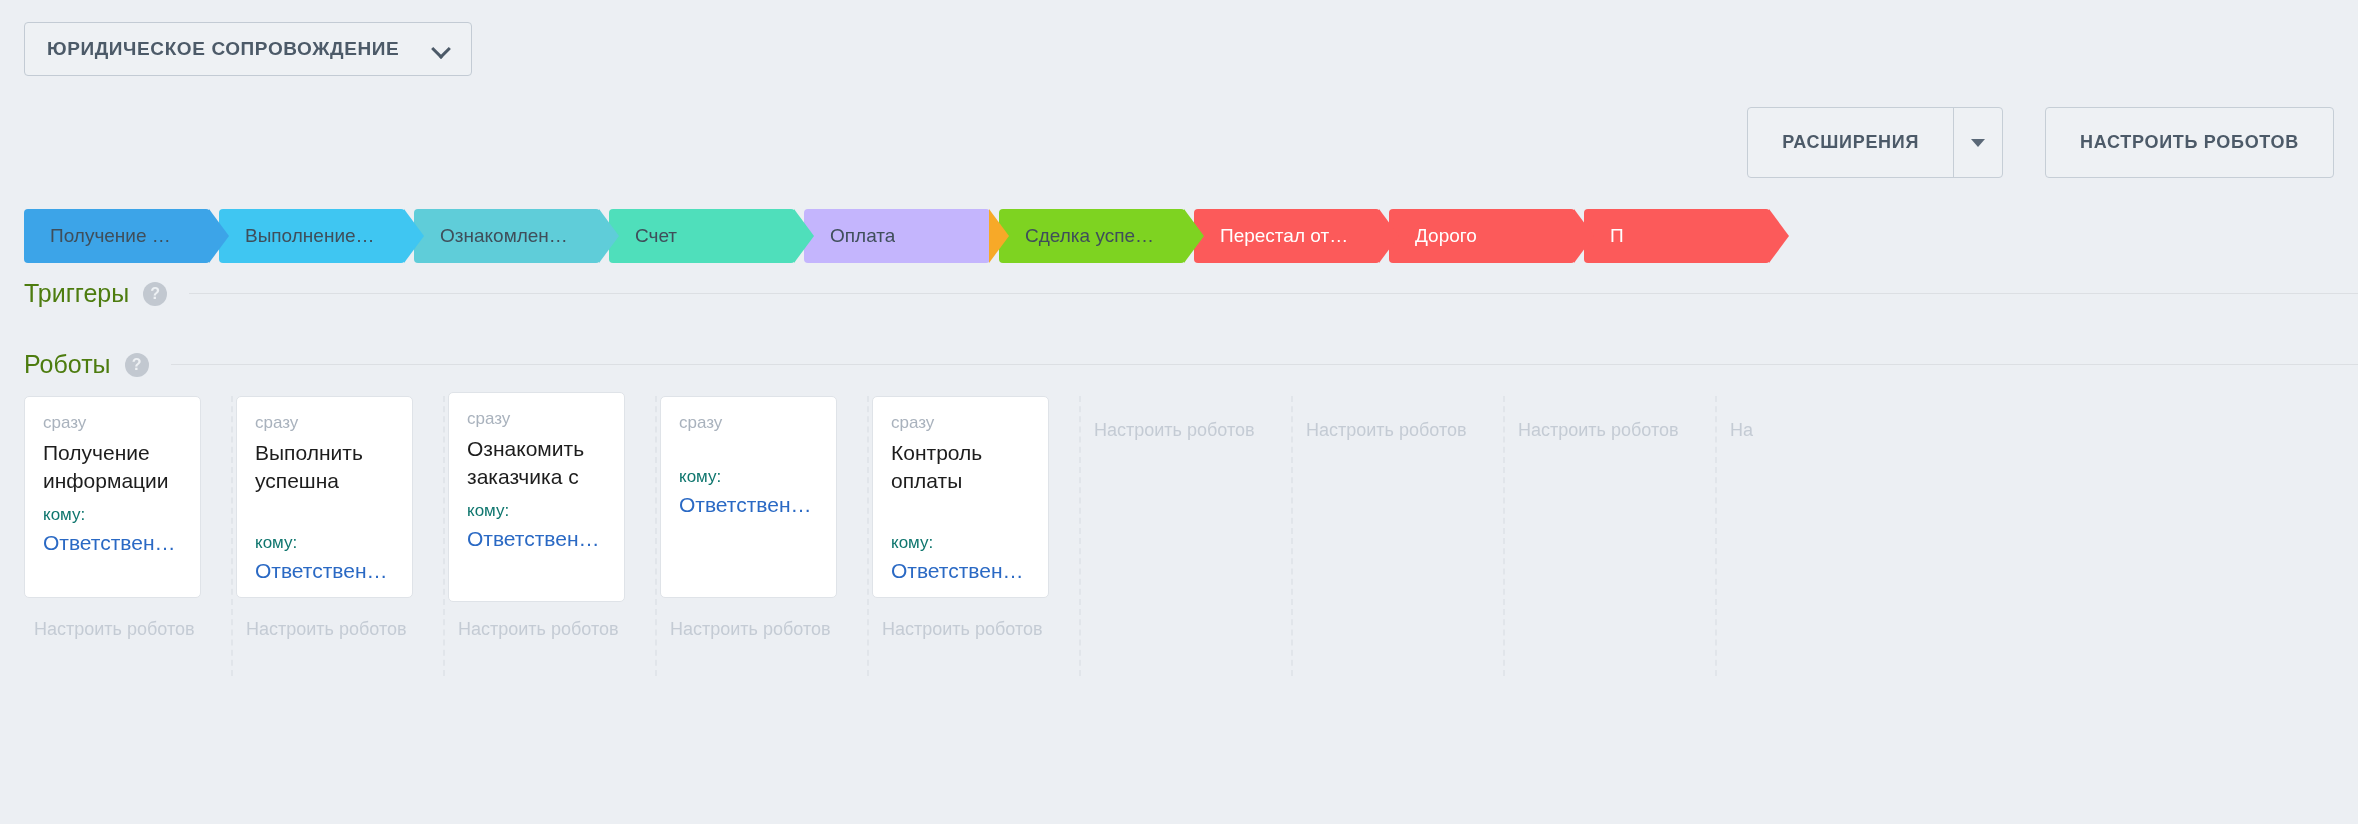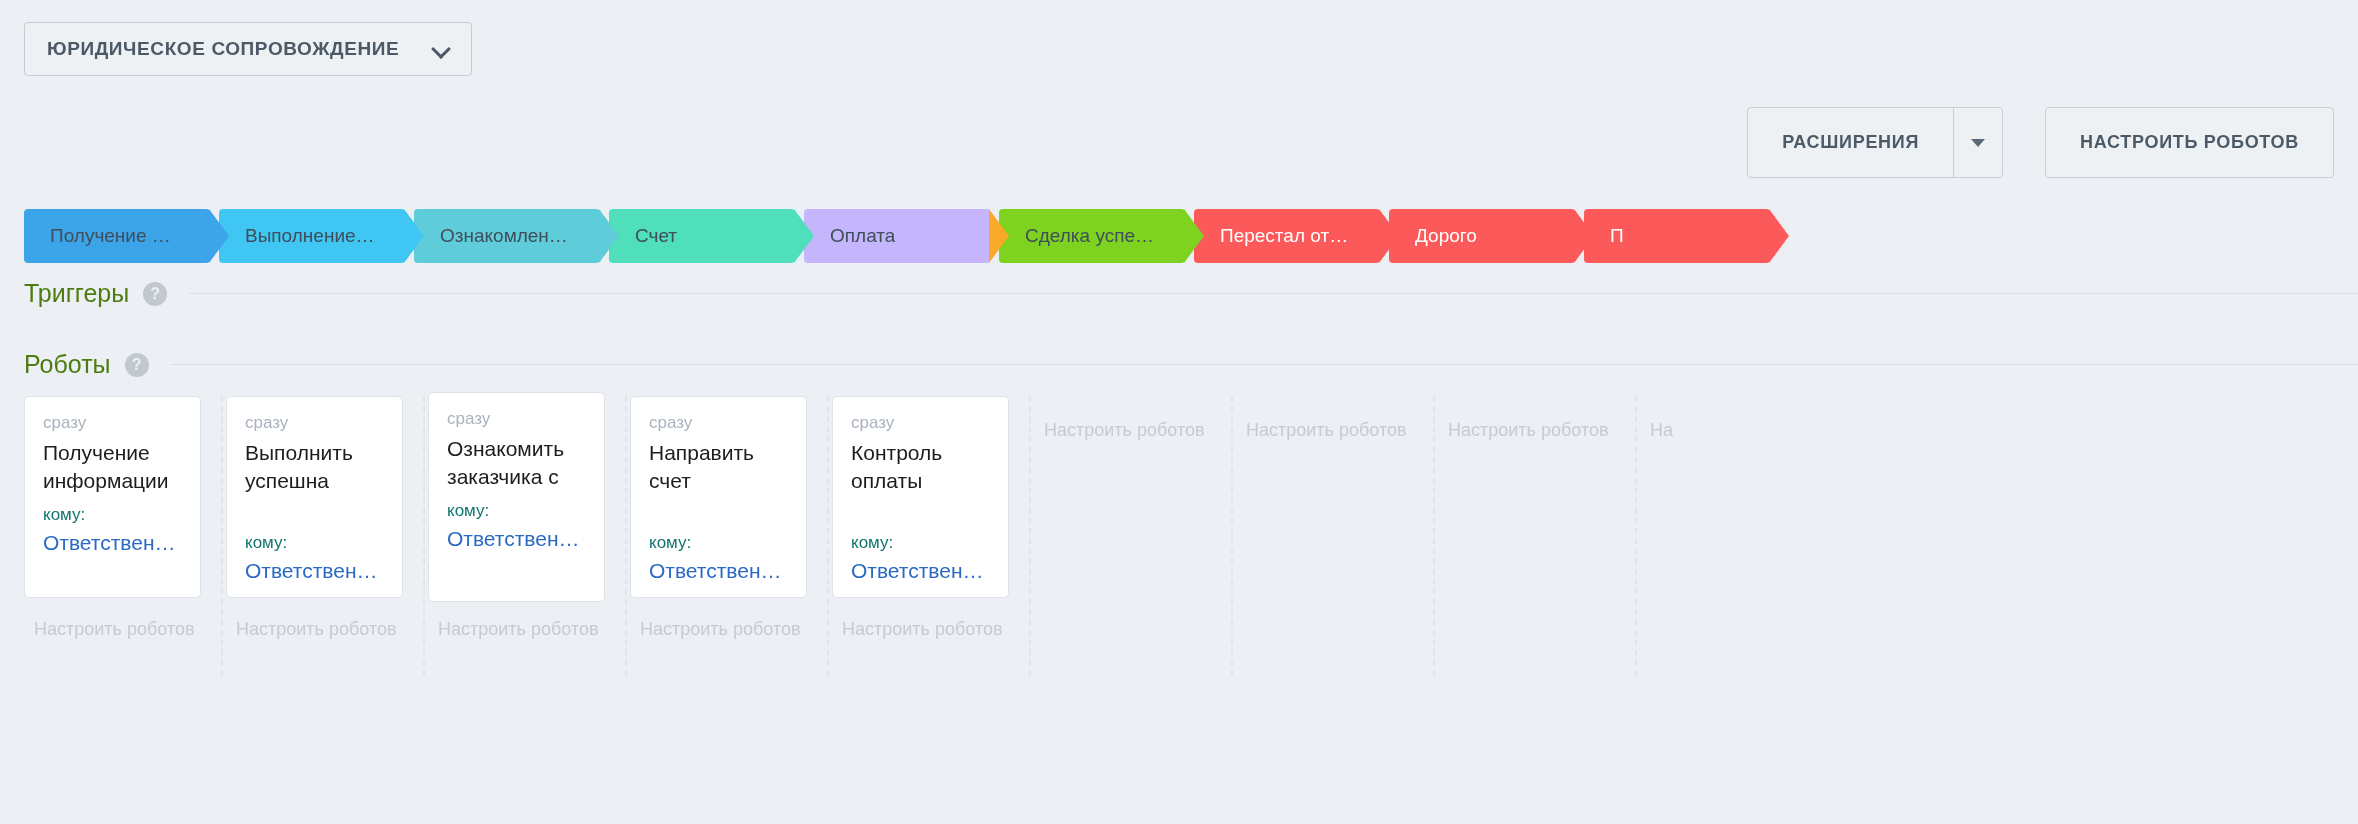--- a/index.html
+++ b/index.html
@@ -184,21 +184,21 @@
   .robots-head  { top: 350px; }
 
   
   .lanes {
     position: absolute;
     top: 396px;
     left: 24px;
     right: 0;
     height: 280px;
     display: flex;
-    gap: 16px;
+    gap: 26px;
   }
   .lane {
     position: relative;
     flex: 0 0 auto;
     height: 100%;
     box-sizing: border-box;
   }
   .lane + .lane::before {
     content: "";
     position: absolute;
@@ -371,21 +371,20 @@
         <div class="rc-when">сразу</div>
         <div class="rc-title">Ознакомить заказчика с выполненной ..</div>
         <div class="rc-to-label">кому:</div>
         <div class="rc-to-value">Ответственный м...</div>
       </div>
       <div class="lane-footer">Настроить роботов</div>
     </div>
     <div class="lane" style="width: 186px;">
       <div class="robot-card">
         <div class="rc-when">сразу</div>
-        <div class="rc-title">Направить счет</div>
         <div class="rc-spacer" style="height: 28px;"></div>
         <div class="rc-to-label">кому:</div>
         <div class="rc-to-value">Ответственный м...</div>
       </div>
       <div class="lane-footer">Настроить роботов</div>
     </div>
     <div class="lane" style="width: 186px;">
       <div class="robot-card">
         <div class="rc-when">сразу</div>
         <div class="rc-title">Контроль оплаты</div>

